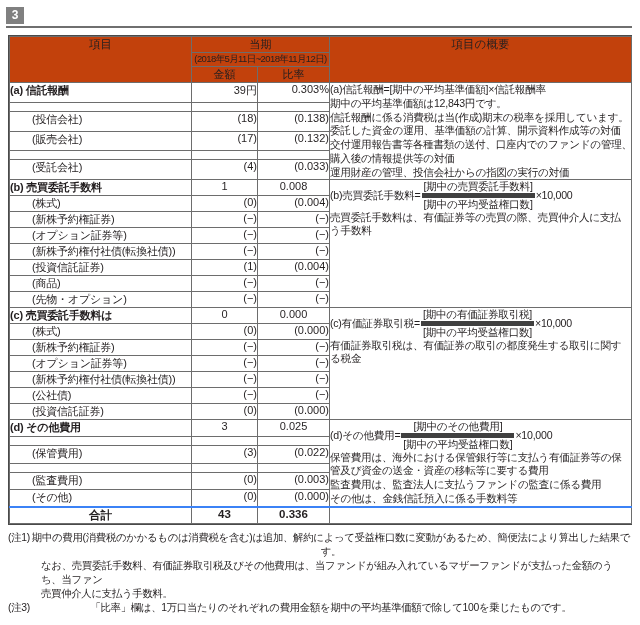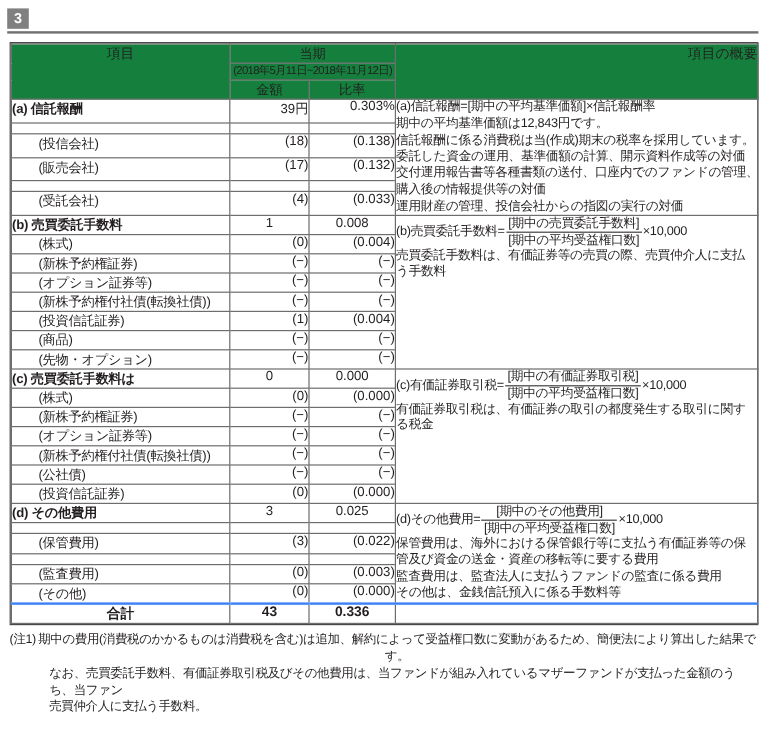--- a/index.html
+++ b/index.html
@@ -67,31 +67,31 @@
   table.cost col.c-amt   { width: 66px;  }
   table.cost col.c-rate  { width: 72px;  }
   table.cost col.c-desc  { width: 302px; }
 
   table.cost th, table.cost td {
     border: 1px solid #6d6d6d;
     padding: 0;
     vertical-align: top;
   }
   thead th {
-    background: #15803d;
+    background: #c2410c;
     text-align: center;
     font-weight: normal;
     font-size: 11px;
     padding: 2px 0;
     vertical-align: middle;
   }
   th.h-item { font-size: 11.5px; }
   th.h-period-sub { font-size: 9.5px; letter-spacing: -0.6px; white-space: nowrap; }
   th.h-amt, th.h-rate { font-size: 11px; }
-  th.h-desc { font-size: 11.5px; text-align: right; }
+  th.h-desc { font-size: 11.5px; }
 
   
   td.item {
     font-size: 11px;
     padding: 1px 0 1px 6px;
     white-space: nowrap;
     letter-spacing: -0.2px;
   }
   td.item.main { font-weight: bold; }
   td.item .indent { display: inline-block; padding-left: 22px; }
@@ -128,21 +128,21 @@
     line-height: 1.15;
     margin-bottom: 1px;
   }
   .frac {
     display: inline-flex;
     flex-direction: column;
     text-align: center;
     vertical-align: middle;
     margin: 0 1px;
   }
-  .frac .numer { border-bottom: 1px solid #404040; padding: 0 2px 0px 2px; }
+  .frac .numer { border-bottom: 5px solid #404040; padding: 0 2px 0px 2px; }
   .frac .denom { padding: 0px 2px 0 2px; }
 
   
   tr.sec-start > td { border-top: 1px solid #4a4a4a; }
   tr.total-row > td { border-top: 2px solid #3b82f6; }
 
   
   td.spacer { height: 8px; }
 
   
@@ -391,13 +391,17 @@
 </table>
 </div>
 
 <div class="notes">
   <div class="note">
     <span class="lbl">(注1)</span>
     <span class="bdy">期中の費用(消費税のかかるものは消費税を含む)は追加、解約によって受益権口数に変動があるため、簡便法により算出した結果です。</span>
   </div>
   <div class="note-cont">なお、売買委託手数料、有価証券取引税及びその他費用は、当ファンドが組み入れているマザーファンドが支払った金額のうち、当ファン</div>
   <div class="note-cont">売買仲介人に支払う手数料。</div>
+  <div class="note">
+    <span class="lbl">(注3)</span>
+    <span class="bdy">「比率」欄は、1万口当たりのそれぞれの費用金額を期中の平均基準価額で除して100を乗じたものです。</span>
+  </div>
 </div>
 
 </body></html>

